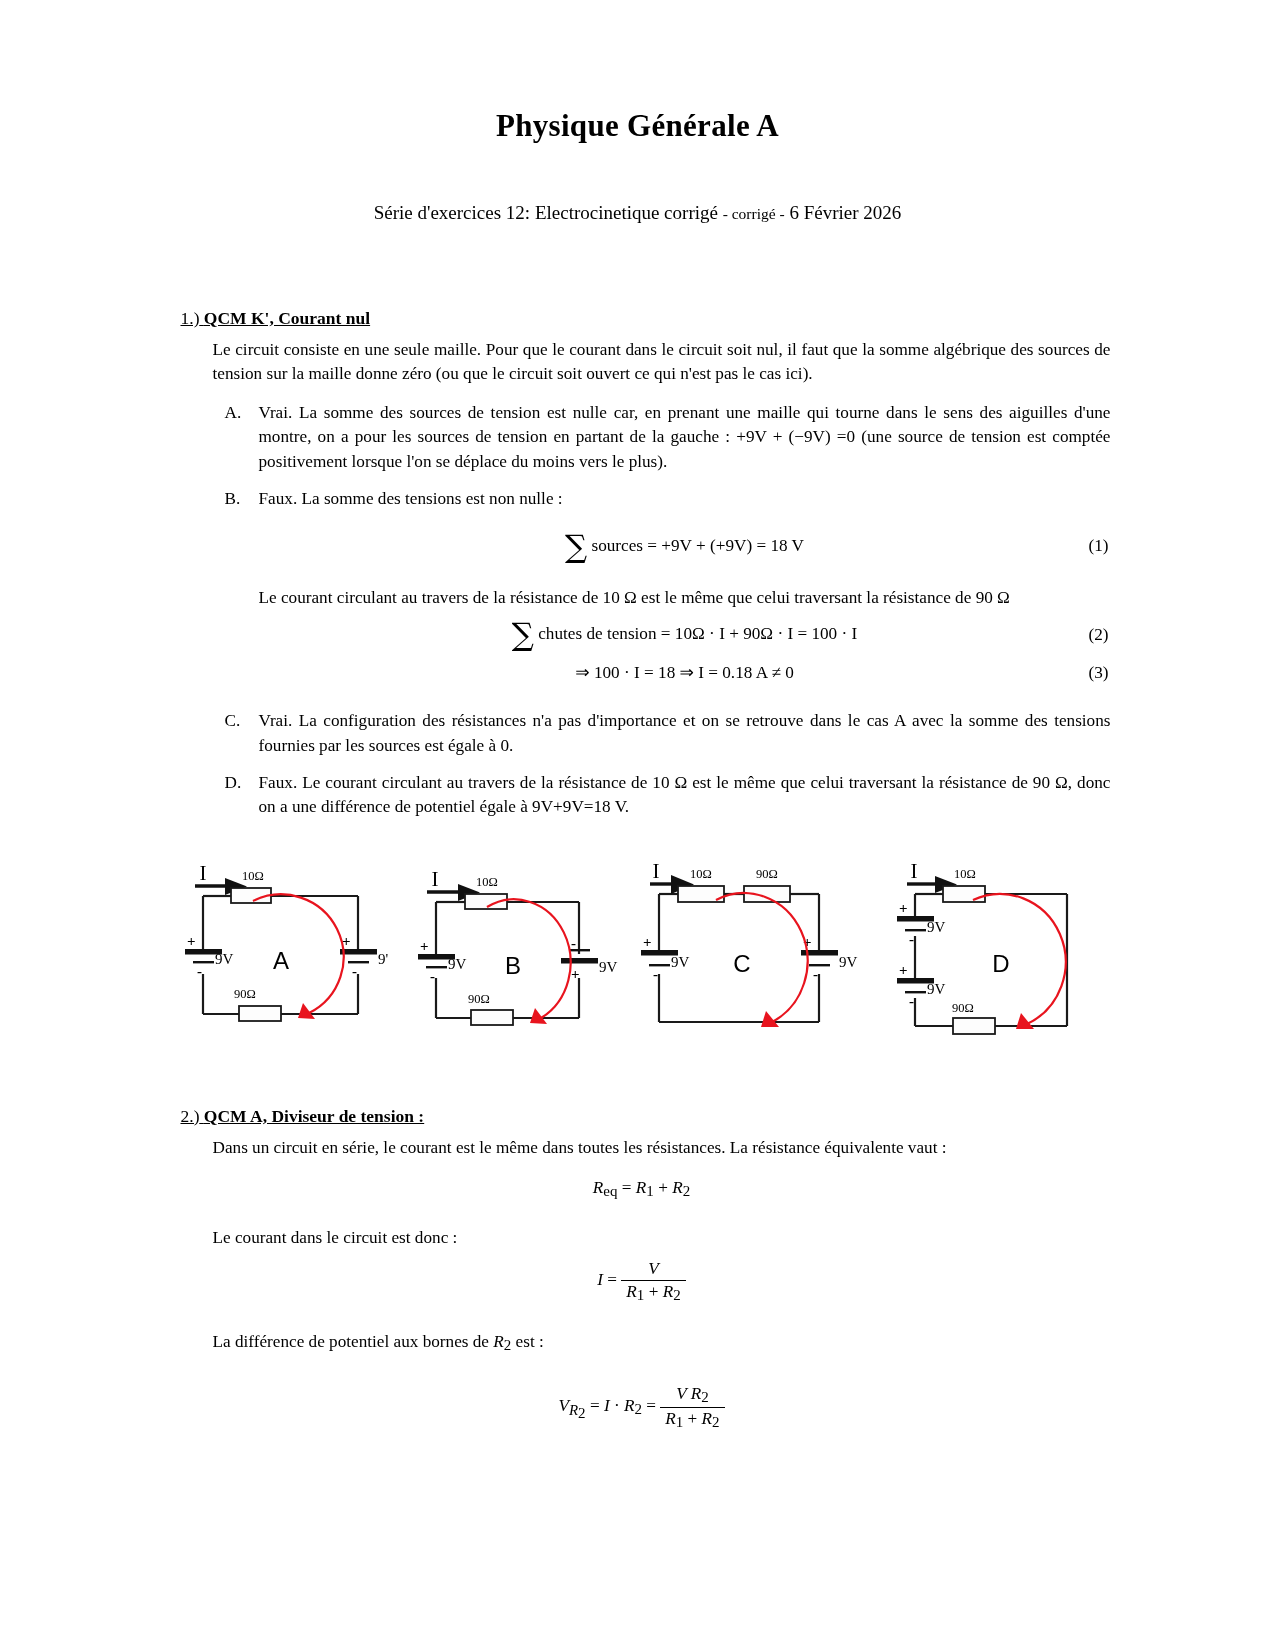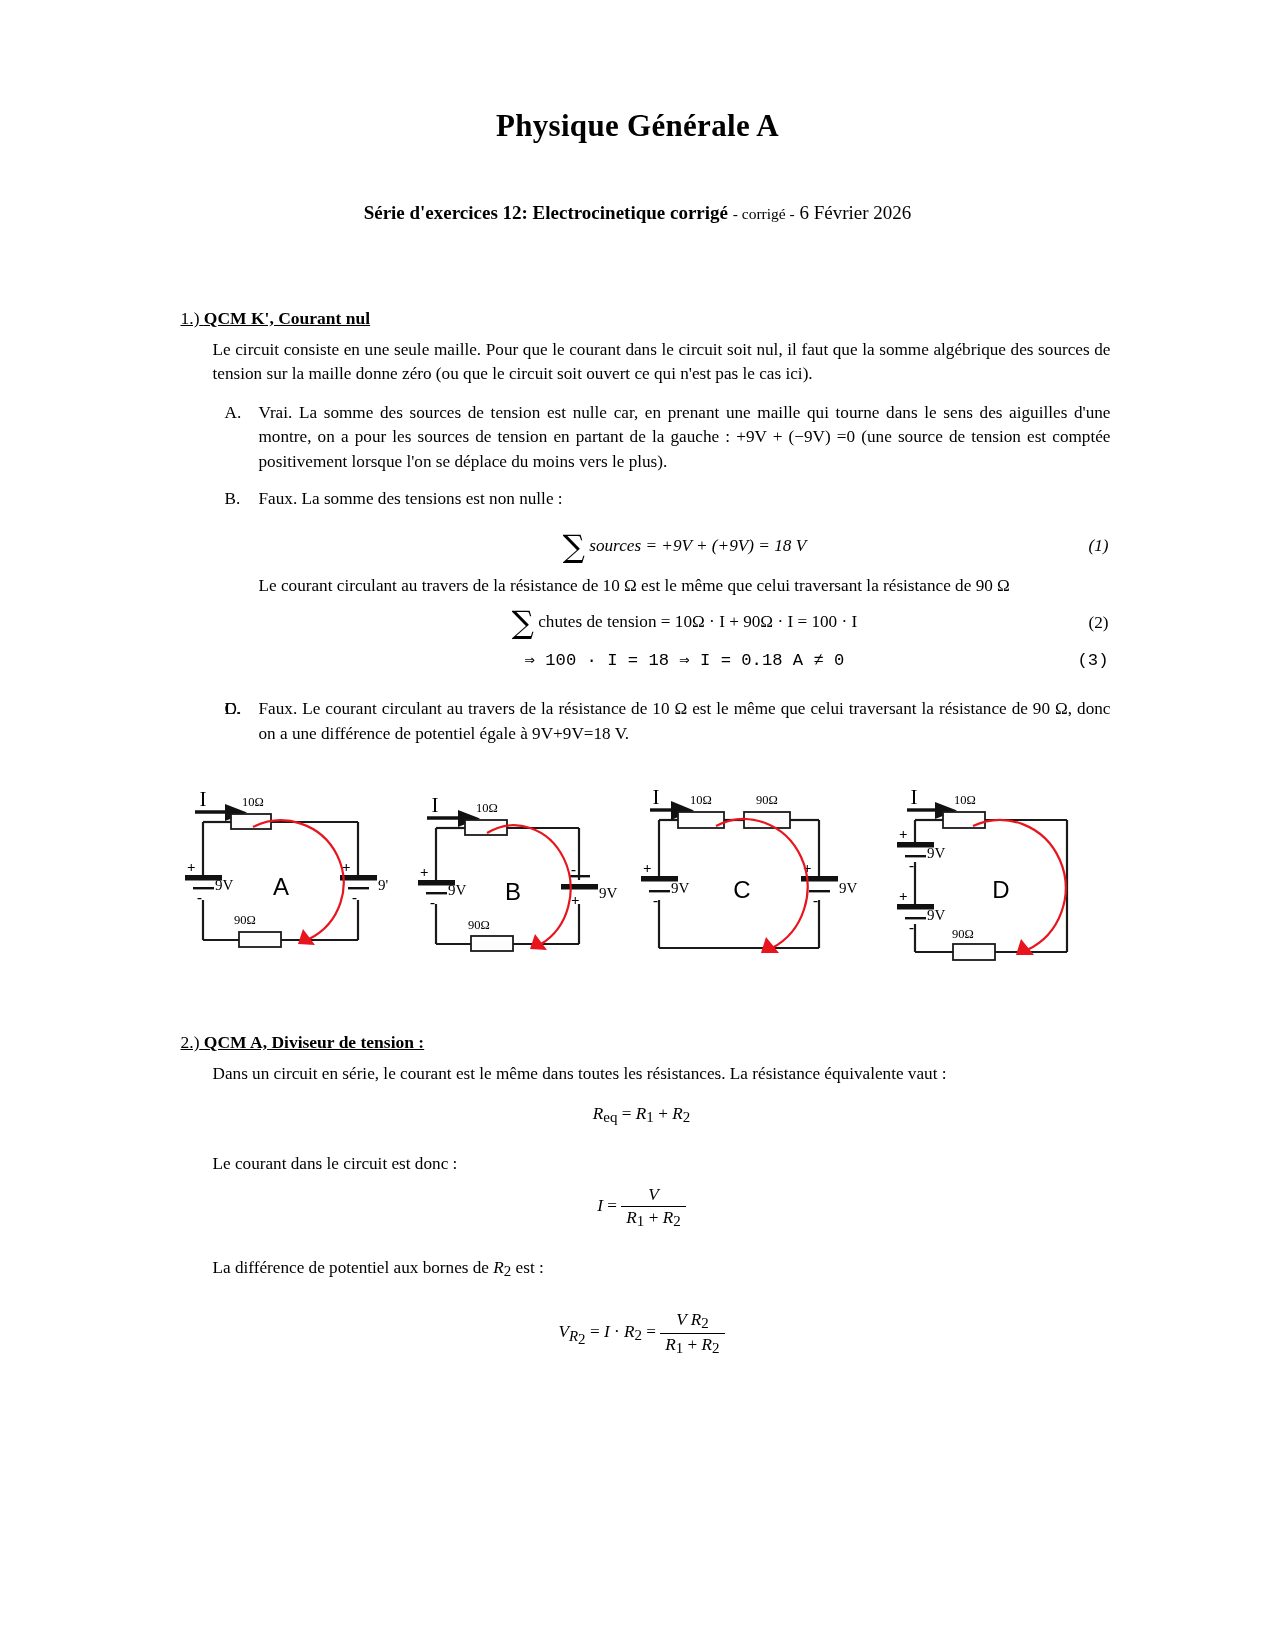--- a/index.html
+++ b/index.html
@@ -20,21 +20,21 @@
     font-size:31px;
     font-weight:bold;
     margin-top:108px;
     letter-spacing:0.3px;
   }
   .subtitle-row {
     text-align:center;
     margin-top:58px;
     font-size:19px;
   }
-  .subtitle-main { font-weight:bold; }
+  .subtitle-main { font-weight:normal; }
   .subtitle-small { font-size:15.5px;text-align:center; }
   .subtitle-date { font-size:19px; }
 
   
   .content { margin:0 auto; width:950px; padding-left:8px; }
 
   .q-block { margin-top:0; }
   .q-head {
     font-weight:bold;
     font-size:17.5px;
@@ -135,48 +135,49 @@
       <ol class="choices">
         <li>
           <span class="mk">A.</span>
           <span>Vrai.  La somme des sources de tension est nulle car, en prenant une maille qui tourne dans le sens des aiguilles d'une montre, on a pour les sources de tension en partant de la gauche : +9V + (−9V) =0 (une source de tension est comptée positivement lorsque l'on se déplace du moins vers le plus).</span>
         </li>
 
         <li style="margin-bottom:4px;">
           <span class="mk">B.</span>
           <span>Faux. La somme des tensions est non nulle :</span>
 
-          <div class="eqrow" style="margin-top:22px;margin-bottom:16px;font-style:italic;">
+          <div class="eqrow" style="margin-top:22px;margin-bottom:28px;">
             <div class="eqc">
               <span class="sum">∑</span>
               <span>sources</span>
               <span>= +9V + (+9V) = 18 V</span>
             </div>
             <div class="eqn">(1)</div>
           </div>
 
           <div style="display:block;">Le courant circulant au travers de la résistance de 10 Ω est le même que celui traversant la résistance de 90 Ω</div>
 
           <div class="eqrow" style="margin-top:12px;margin-bottom:6px;">
             <div class="eqc">
               <span class="sum">∑</span>
               <span>chutes de tension</span>
               <span>= 10Ω · I + 90Ω · I = 100 · I</span>
             </div>
             <div class="eqn">(2)</div>
           </div>
 
-          <div class="eqrow" style="margin-top:14px;margin-bottom:24px;font-family:Liberation Mono, monospace;">
+          <div class="eqrow" style="margin-top:14px;margin-bottom:24px;">
             <div class="eqc">⇒ 100 · I = 18 ⇒ I = 0.18 A ≠ 0</div>
             <div class="eqn">(3)</div>
           </div>
         </li>
 
         <li>
           <span class="mk">C.</span>
+          <span>Vrai. La configuration des résistances n'a pas d'importance et on se retrouve dans le cas A avec la somme des tensions fournies par les sources est égale à 0.</span>
         </li>
 
         <li>
           <span class="mk">D.</span>
           <span>Faux. Le courant circulant au travers de la résistance de 10 Ω est le même que celui traversant la résistance de 90 Ω, donc on a une différence de potentiel égale à 9V+9V=18 V.</span>
         </li>
       </ol>
     </div>
 
     <div class="circuits">

